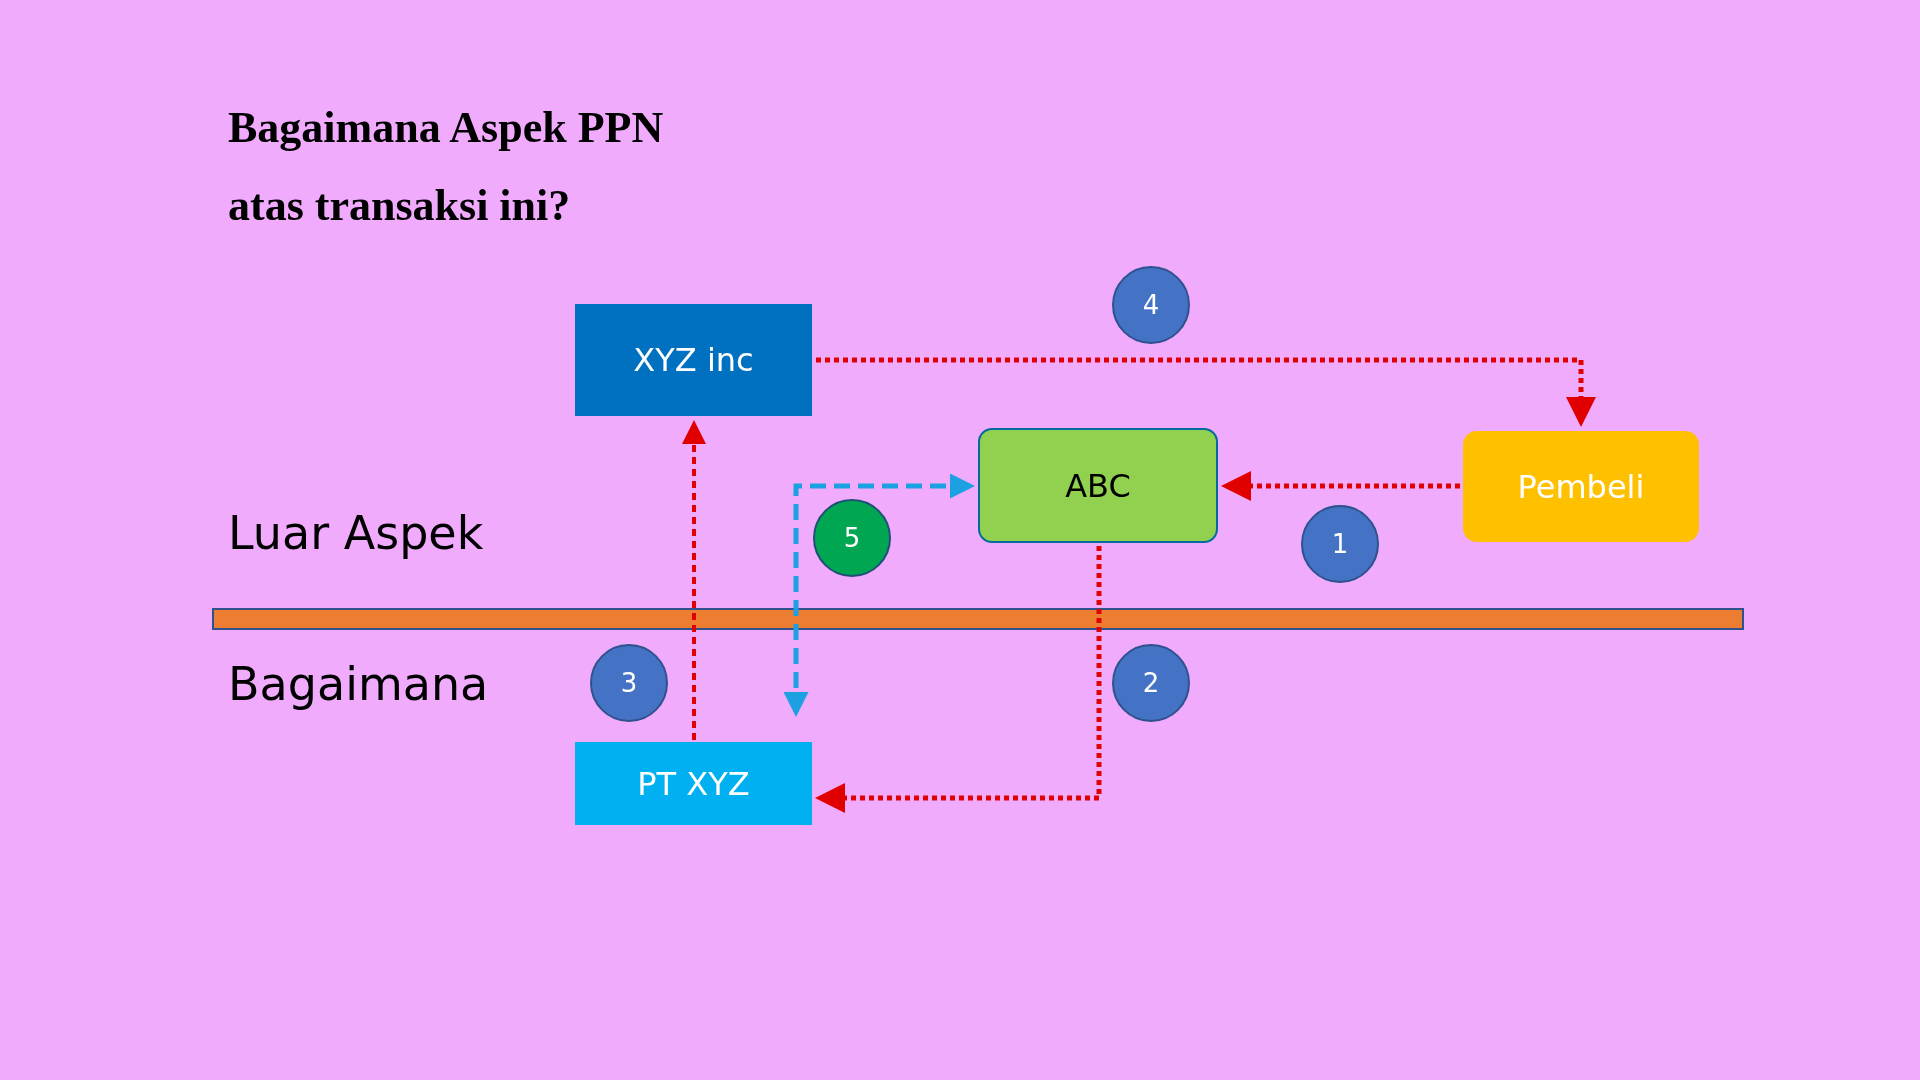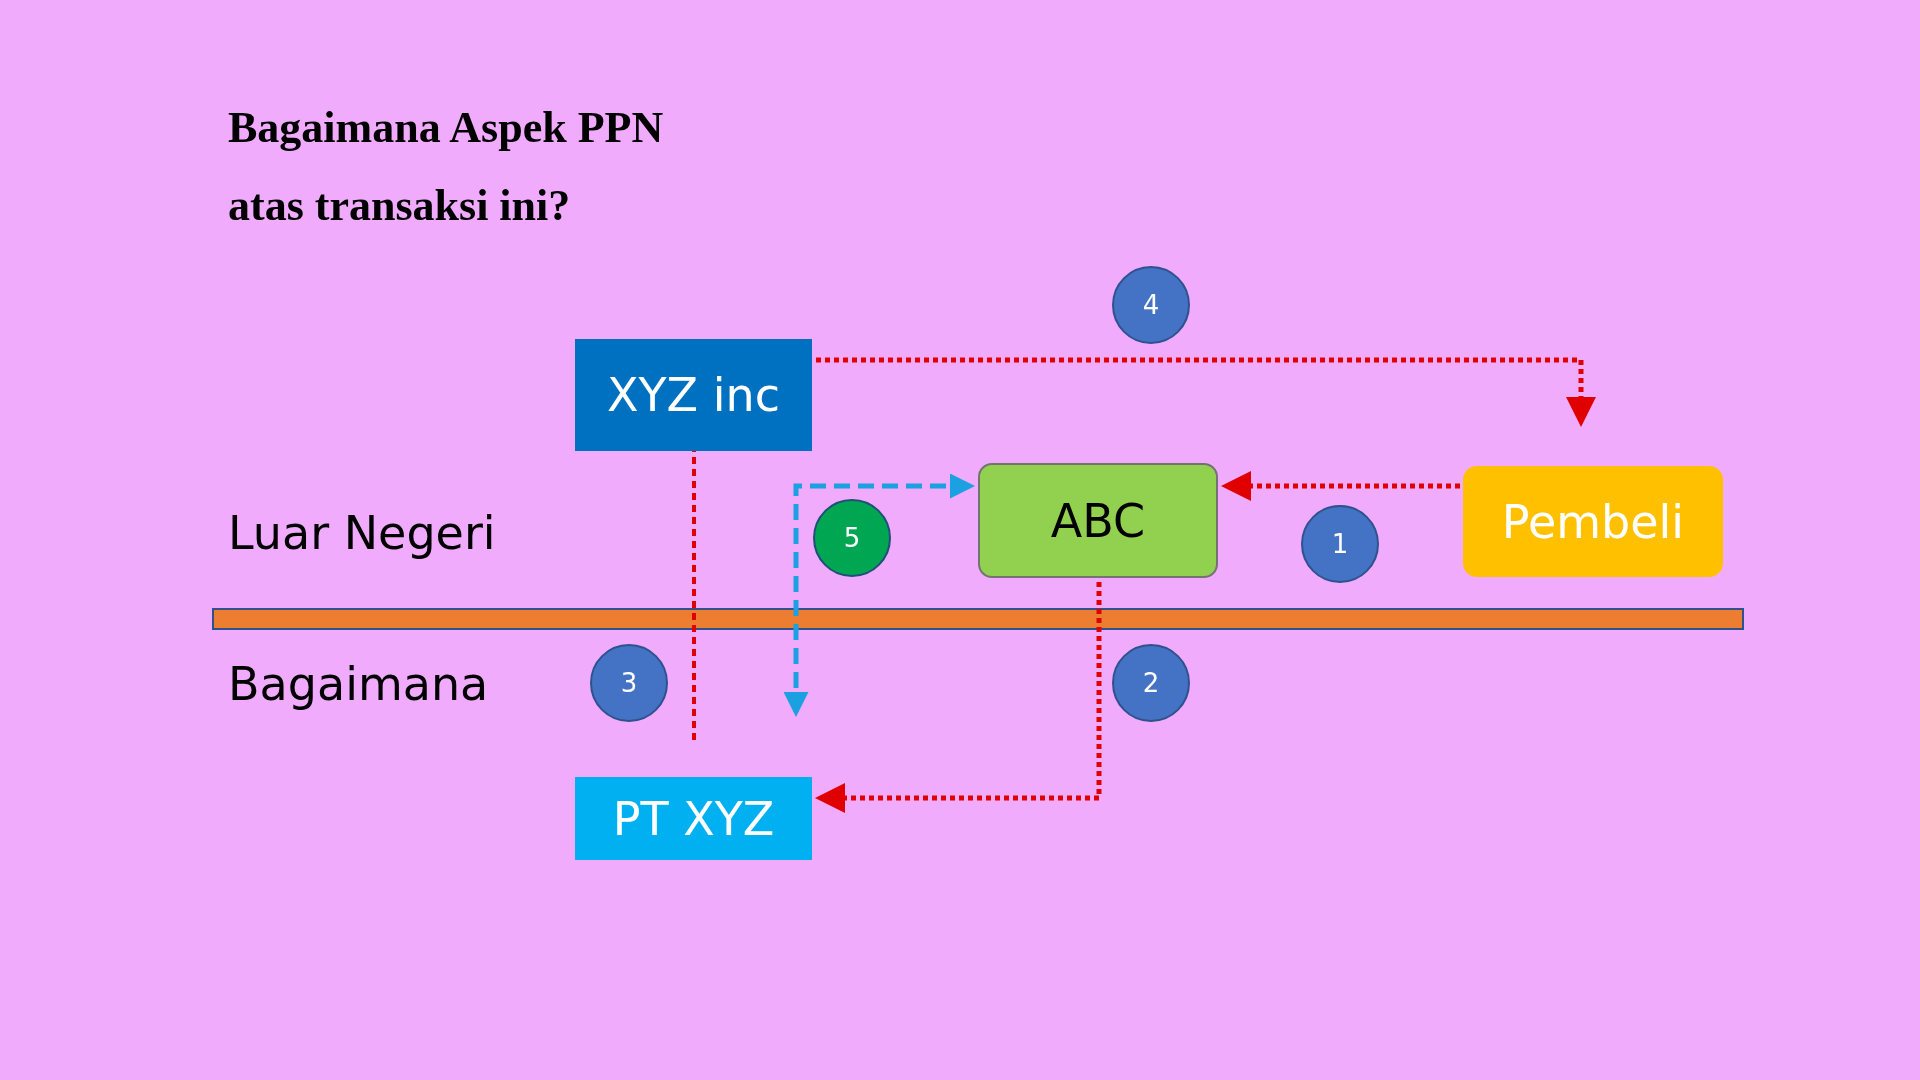--- a/index.html
+++ b/index.html
@@ -1,33 +1,33 @@
 <!DOCTYPE html>
 <html><head>
 <meta charset="utf-8">
 <style>
   html,body{margin:0;padding:0;background:#fff;}
   #canvas{position:relative;width:1920px;height:1080px;overflow:hidden;background:#f0abfc;}
   .title{position:absolute;left:228px;font-family:"Liberation Serif",serif;font-weight:bold;font-size:44px;color:#000;line-height:1;}
   .region{position:absolute;left:228px;font-family:"DejaVu Sans",sans-serif;font-size:46px;color:#000;line-height:1;}
-  .box{position:absolute;display:flex;align-items:center;justify-content:center;font-family:"DejaVu Sans",sans-serif;font-size:46px;box-sizing:border-box;margin-top:35px;}
+  .box{position:absolute;display:flex;align-items:center;justify-content:center;font-family:"DejaVu Sans",sans-serif;font-size:32px;box-sizing:border-box;}
   .circle{position:absolute;width:78px;height:78px;border-radius:50%;box-sizing:border-box;display:flex;align-items:center;justify-content:center;font-family:"DejaVu Sans",sans-serif;font-size:26px;color:#fff;}
   .c-blue{background:#4472C4;border:2px solid #2F528F;}
   .c-green{background:#00A651;border:2px solid #1F4E79;}
   svg#arrows{position:absolute;left:0;top:0;}
 </style>
 </head>
 <body>
 
 <div id="canvas">
 
   <div class="title" style="top:106px;">Bagaimana Aspek PPN</div>
   <div class="title" style="top:184px;">atas transaksi ini?</div>
 
-  <div class="region" style="top:510px;">Luar Negeri</div>
+  <div class="region" style="top:510px;">Luar Aspek</div>
   <div class="region" style="top:661px;">Bagaimana</div>
 
   <div style="position:absolute;left:212px;top:608px;width:1532px;height:22px;background:#ED7D31;border:2px solid #2F528F;box-sizing:border-box;"></div>
 
   <svg id="arrows" width="1920" height="1080">
     <defs>
       <marker id="redHead" markerWidth="6" markerHeight="6" refX="5" refY="3" orient="auto" markerUnits="strokeWidth">
         <path d="M0,0 L6,3 L0,6 z" fill="#E00000"></path>
       </marker>
       <marker id="blueHead" markerWidth="5" markerHeight="5" refX="4" refY="2.5" orient="auto" markerUnits="strokeWidth">
@@ -43,24 +43,24 @@
 
     <polyline points="694,740 694,424" fill="none" stroke="#E00000" stroke-width="4" stroke-dasharray="7,5" marker-end="url(#redHead)"></polyline>
 
     <polyline points="796,712 796,486 970,486" fill="none" stroke="#1BA1E2" stroke-width="5" stroke-dasharray="16,8" marker-end="url(#blueHead)"></polyline>
     <polyline points="796,700 796,712" fill="none" stroke="#1BA1E2" stroke-width="5" marker-end="url(#blueHead)"></polyline>
   </svg>
 
   <div class="box" style="left:575px;top:304px;width:237px;height:112px;background:#0070C0;color:#fff;">
     <span>XYZ inc</span>
   </div>
-  <div class="box" style="left:978px;top:428px;width:240px;height:115px;background:#92D050;color:#000;border:2px solid #737373;border-radius:14px;">
+  <div class="box" style="left:978px;top:428px;width:240px;height:115px;background:#92D050;color:#000;border:2px solid #0369a1;border-radius:14px;">
     <span>ABC</span>
   </div>
-  <div class="box" style="left:1463px;top:431px;width:260px;height:111px;background:#FFC000;color:#fff;border-radius:14px;">
+  <div class="box" style="left:1463px;top:431px;width:236px;height:111px;background:#FFC000;color:#fff;border-radius:14px;">
     <span>Pembeli</span>
   </div>
   <div class="box" style="left:575px;top:742px;width:237px;height:83px;background:#00B0F0;color:#fff;">
     <span>PT XYZ</span>
   </div>
 
   <div class="circle c-blue" style="left:1112px;top:266px;">
     <span>4</span>
   </div>
   <div class="circle c-blue" style="left:1301px;top:505px;">

